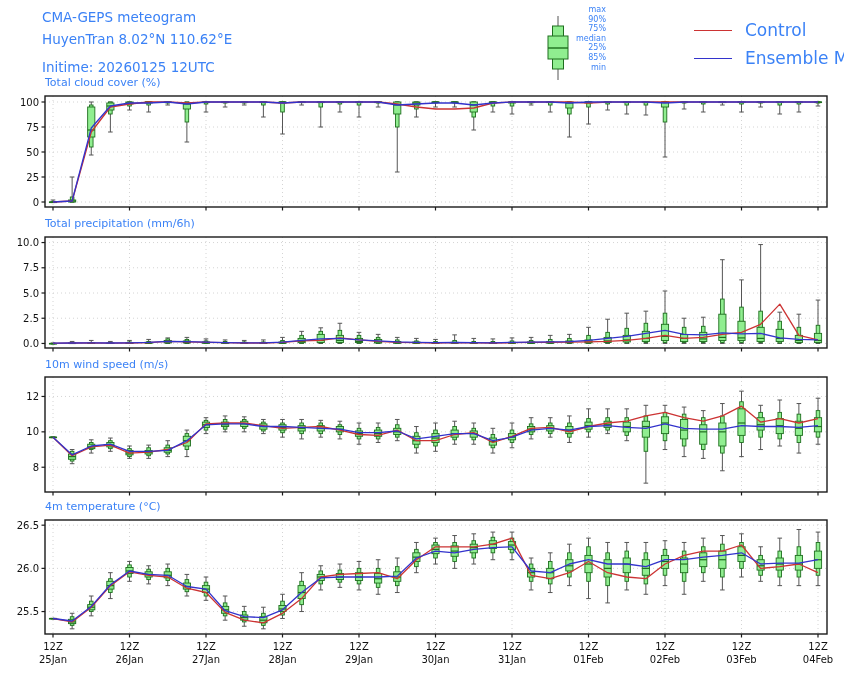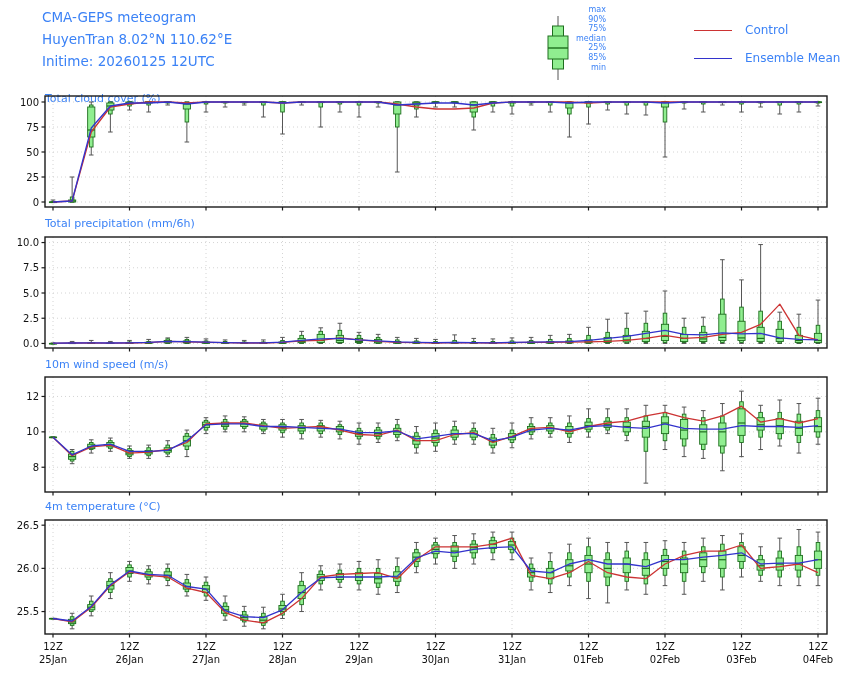--- a/index.html
+++ b/index.html
@@ -1,30 +1,30 @@
 <!DOCTYPE html>
 <html><head>
 <meta charset="utf-8">
 <style>
   html,body{margin:0;padding:0;background:#ffffff;}
   .figure{
     position:relative;width:844px;height:680px;background:#ffffff;
     font-family:"DejaVu Sans", sans-serif;color:#3b82f6;overflow:hidden;
   }
   .hdr{position:absolute;left:42px;font-size:13.5px;line-height:22px;white-space:nowrap;}
-  .hdr1{top:6px;} .hdr2{top:28px;} .hdr3{top:50px;}
+  .hdr1{top:6px;} .hdr2{top:28px;} .hdr3{top:56px;}
   .panel-title{position:absolute;left:45px;font-size:11px;white-space:nowrap;}
   #chart{position:absolute;left:0;top:0;}
   .legend-box-labels{
     position:absolute;left:576px;top:5px;font-size:8px;line-height:9.6px;text-align:right;
   }
   .line-legend{position:absolute;left:694px;top:16px;}
   .line-legend .row{display:flex;align-items:center;height:28px;}
   .line-legend .sample{display:inline-block;width:38px;height:0;border-top:1.6px solid #000;}
-  .line-legend .lbl{margin-left:13px;font-size:12px;white-space:nowrap;text-align:right;}
+  .line-legend .lbl{margin-left:13px;font-size:17px;white-space:nowrap;text-align:right;}
   #legend-glyph{position:absolute;left:540px;top:6px;}
 </style>
 </head>
 <body>
 
 <div class="figure">
 
   <div class="hdr hdr1">CMA-GEPS meteogram</div>
   <div class="hdr hdr2">HuyenTran 8.02°N 110.62°E</div>
   <div class="hdr hdr3">Initime: 20260125 12UTC</div>
@@ -49,21 +49,21 @@
       <div class="row">
         <span class="sample" style="border-top-color: rgb(204, 51, 51);"></span>
         <span class="lbl">Control</span>
       </div>
       <div class="row">
         <span class="sample" style="border-top-color: rgb(51, 51, 204);"></span>
         <span class="lbl">Ensemble Mean</span>
       </div>
     </div>
 
-  <div class="panel-title" style="top:92px">Total cloud cover (%)</div>
+  <div class="panel-title" style="top:76px">Total cloud cover (%)</div>
   <div class="panel-title" style="top:217px">Total precipitation (mm/6h)</div>
   <div class="panel-title" style="top:358px">10m wind speed (m/s)</div>
   <div class="panel-title" style="top:500px">4m temperature (°C)</div>
 
   <svg id="chart" width="844" height="680">
       <g>
         <line x1="45" x2="827" y1="202" y2="202" stroke="#c9c9c9" stroke-width="0.8" stroke-dasharray="1 3"></line>
         <line x1="45" x2="827" y1="177" y2="177" stroke="#c9c9c9" stroke-width="0.8" stroke-dasharray="1 3"></line>
         <line x1="45" x2="827" y1="152" y2="152" stroke="#c9c9c9" stroke-width="0.8" stroke-dasharray="1 3"></line>
         <line x1="45" x2="827" y1="127" y2="127" stroke="#c9c9c9" stroke-width="0.8" stroke-dasharray="1 3"></line>

